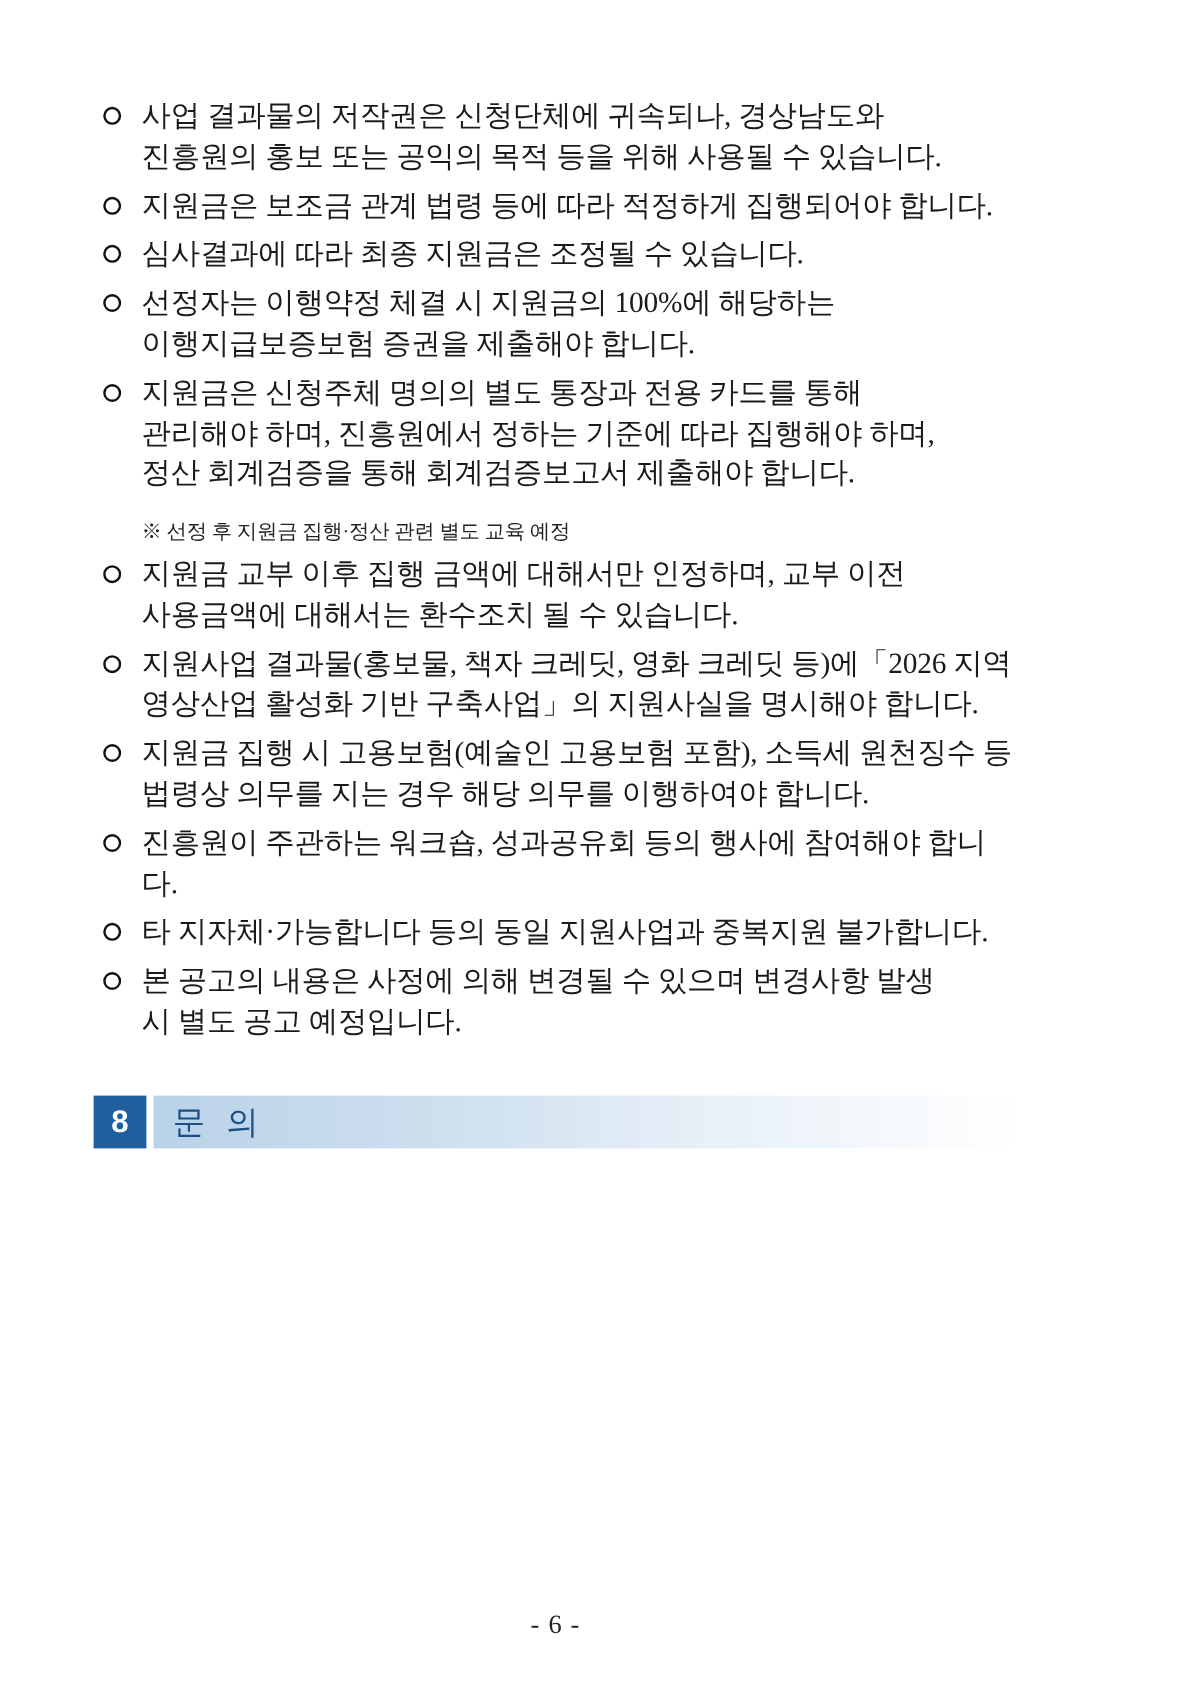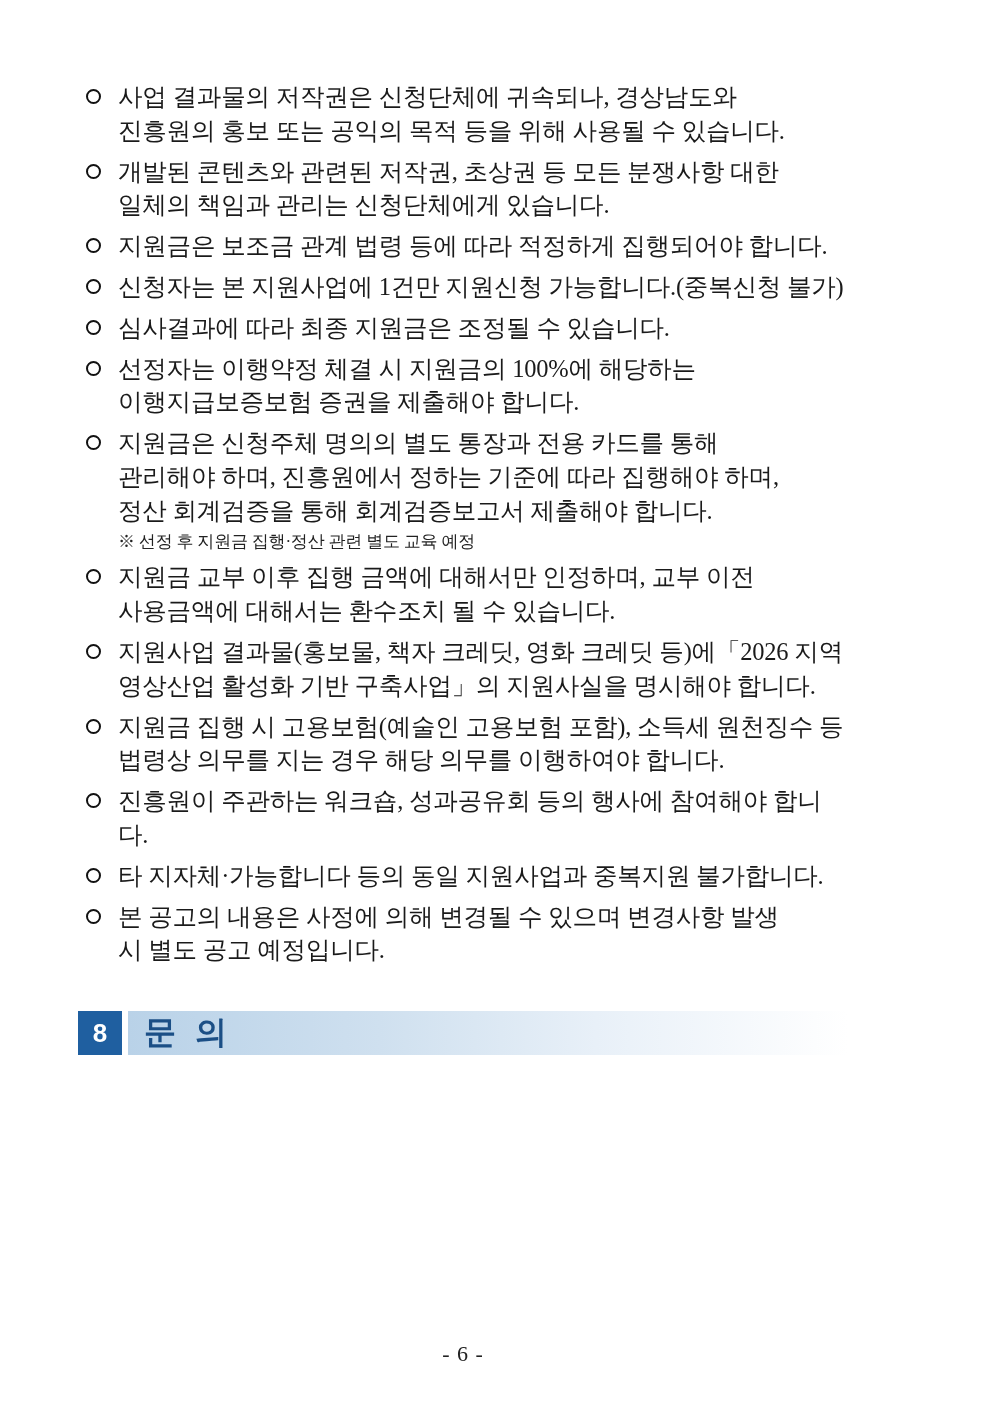--- a/index.html
+++ b/index.html
@@ -48,21 +48,21 @@
     font-size: 24.5px;
     line-height: 1.38;
     letter-spacing: -0.2px;
     white-space: pre-line;
     font-family: "Liberation Serif", serif;
   }
   .note-text {
     font-size: 17px;
     line-height: 1.4;
     letter-spacing: -0.2px;
-    margin-top: 2px;
+    margin-top: 19px;
     color: #222;
   }
 
   
   .section-header {
     display: flex;
     align-items: stretch;
     margin-top: 44px;
     margin-bottom: 18px;
     height: 44px;
@@ -81,22 +81,22 @@
   .section-title-wrap {
     flex: 1;
     margin-left: 6px;
     background: linear-gradient(to right, #b9d2e8 0%, #cfe0ef 35%, #e8f0f8 65%, #ffffff 100%);
     display: flex;
     align-items: center;
     padding-left: 16px;
     box-sizing: border-box;
   }
   .section-title {
-    font-size: 32px;
-    font-weight: bold;
+    font-size: 27px;
+    font-weight: normal;
     color: #1b4f86;
     letter-spacing: 5px;
     font-family: "Liberation Sans", sans-serif;
   }
 
   
   .contact-list {
     list-style: none;
     margin: 0;
     padding: 0;
@@ -140,30 +140,21 @@
 <div class="page">
 
   <ul class="bullet-list">
     <li class="bullet-item">
       <span class="bullet-marker"></span>
       <div class="bullet-text">사업 결과물의 저작권은 신청단체에 귀속되나, 경상남도와
 진흥원의 홍보 또는 공익의 목적 등을 위해 사용될 수 있습니다.</div>
     </li>
     <li class="bullet-item">
       <span class="bullet-marker"></span>
-      <div class="bullet-text">개발된 콘텐츠와 관련된 저작권, 초상권 등 모든 분쟁사항 대한
-일체의 책임과 관리는 신청단체에게 있습니다.</div>
-    </li>
-    <li class="bullet-item">
-      <span class="bullet-marker"></span>
       <div class="bullet-text">지원금은 보조금 관계 법령 등에 따라 적정하게 집행되어야 합니다.</div>
-    </li>
-    <li class="bullet-item">
-      <span class="bullet-marker"></span>
-      <div class="bullet-text">신청자는 본 지원사업에 1건만 지원신청 가능합니다.(중복신청 불가)</div>
     </li>
     <li class="bullet-item">
       <span class="bullet-marker"></span>
       <div class="bullet-text">심사결과에 따라 최종 지원금은 조정될 수 있습니다.</div>
     </li>
     <li class="bullet-item">
       <span class="bullet-marker"></span>
       <div class="bullet-text">선정자는 이행약정 체결 시 지원금의 100%에 해당하는
 이행지급보증보험 증권을 제출해야 합니다.</div>
     </li>

